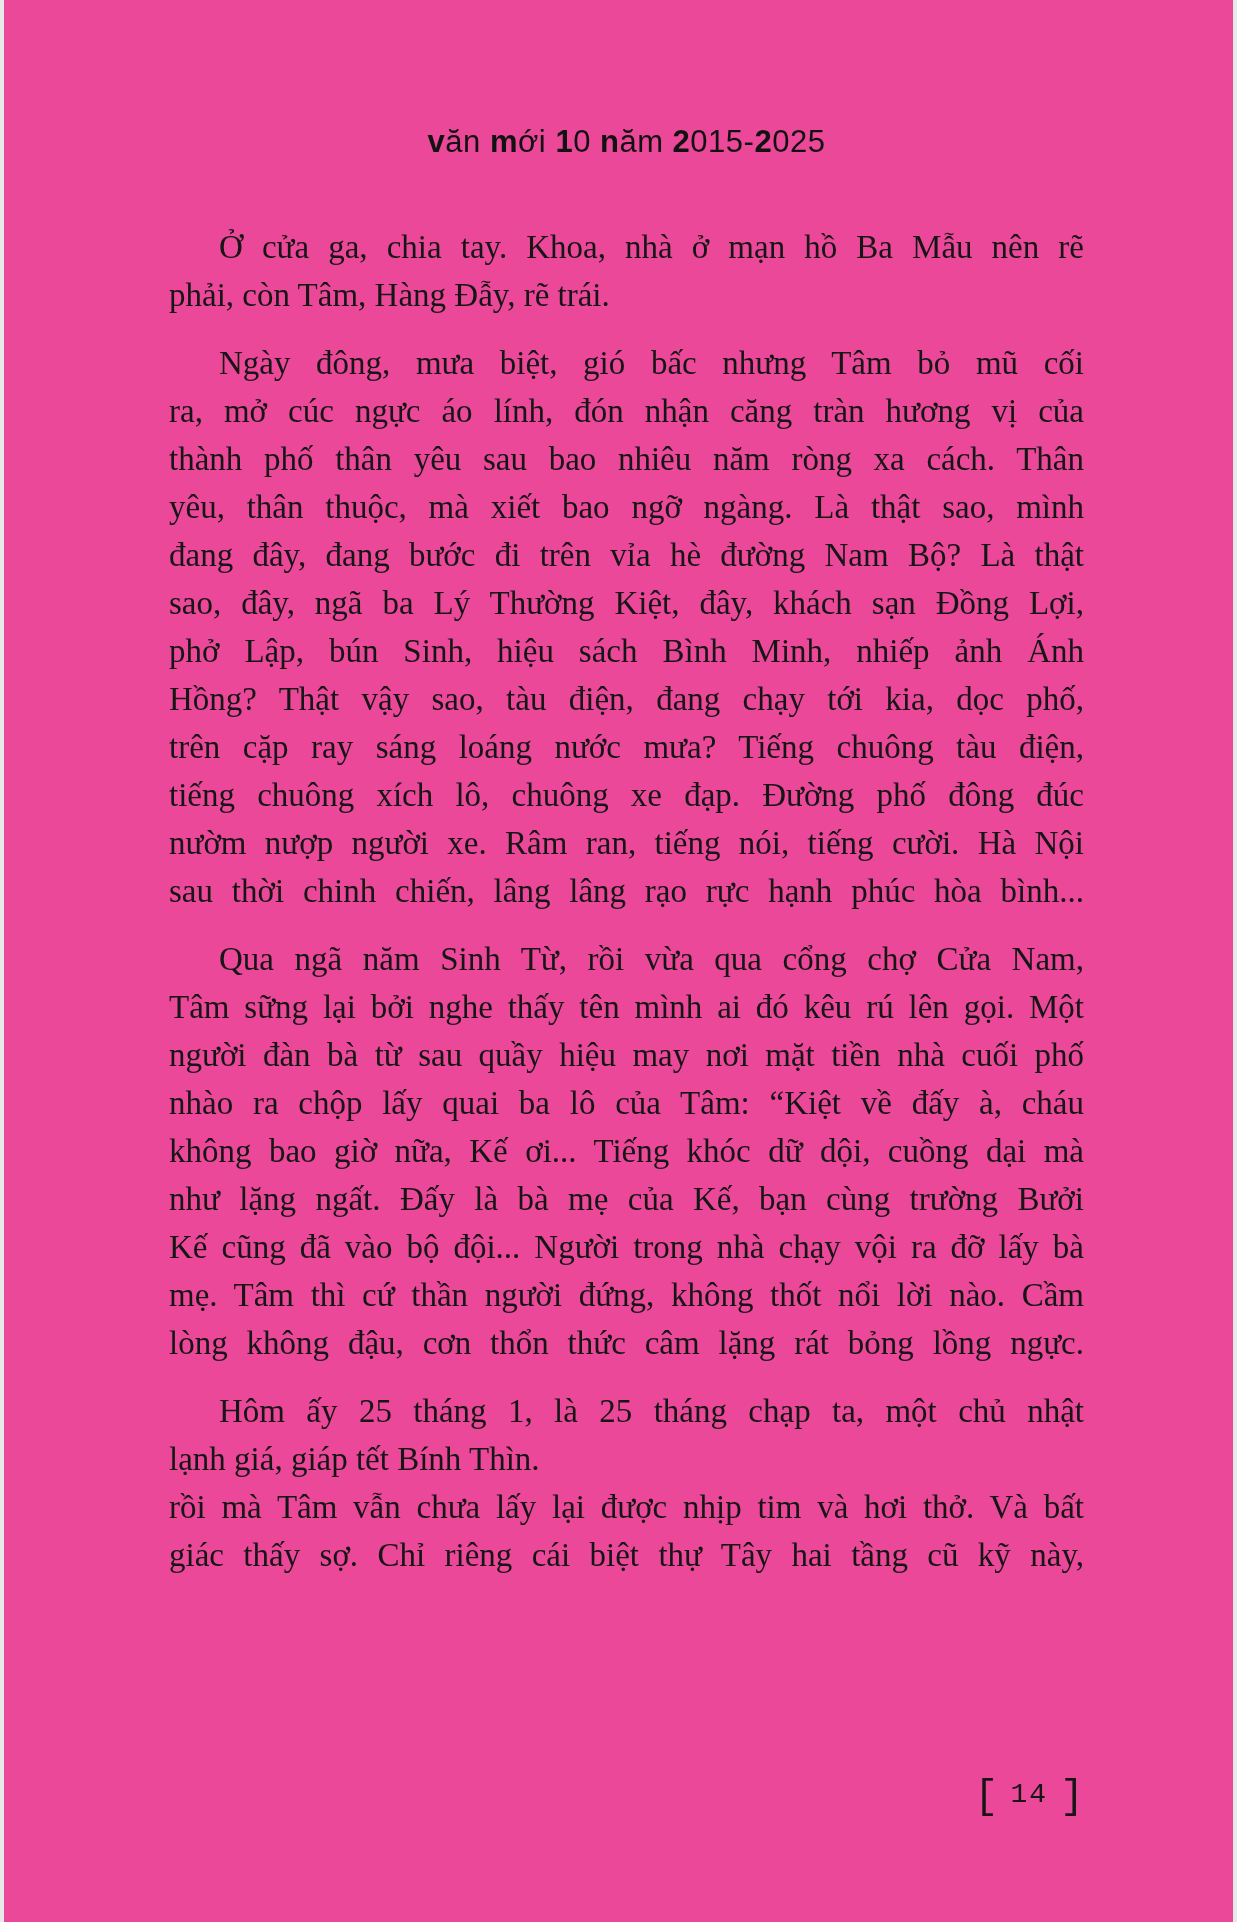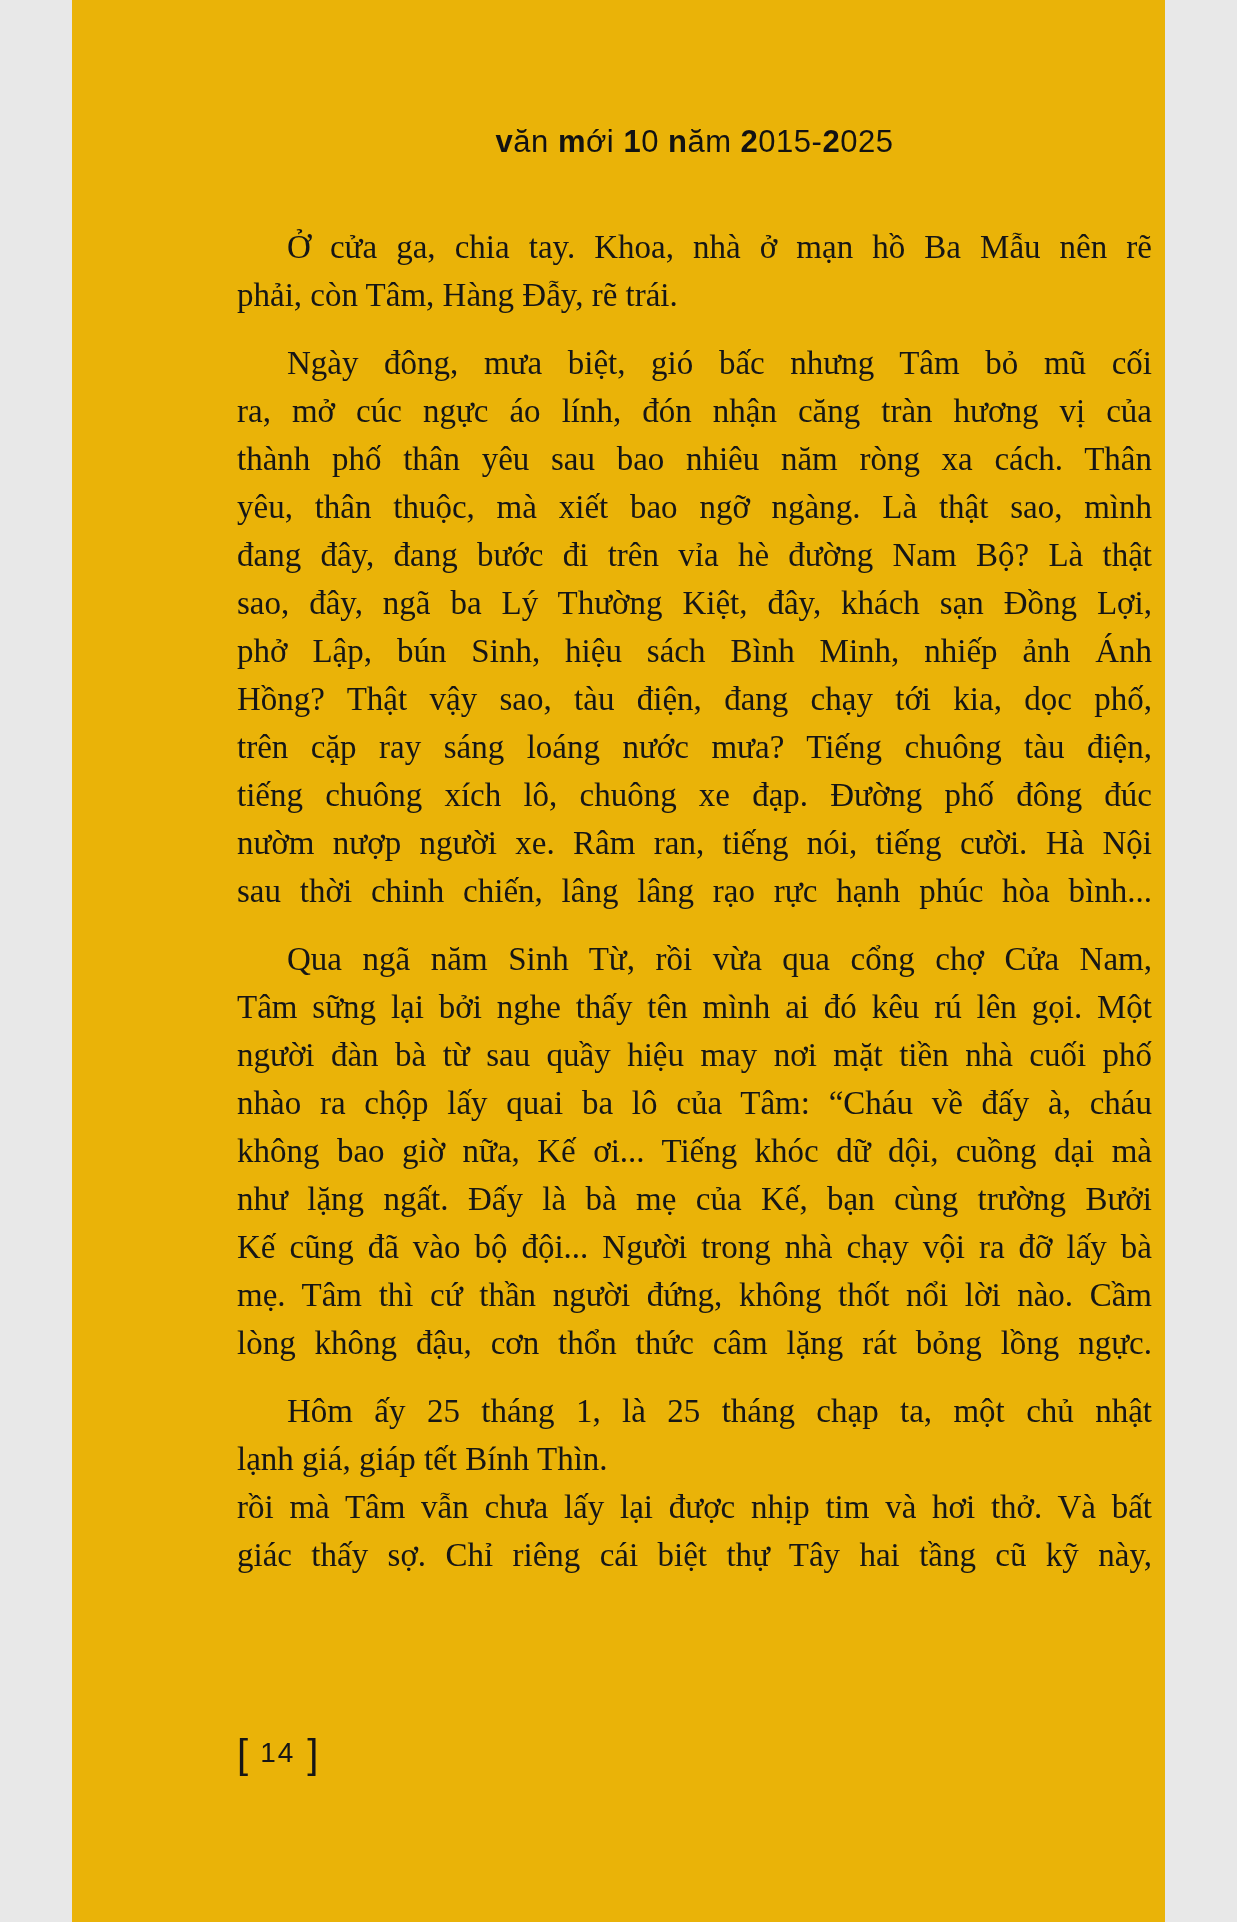--- a/index.html
+++ b/index.html
@@ -2,24 +2,24 @@
 <html><head>
 <meta charset="utf-8">
 <style>
   html, body {
     margin: 0;
     padding: 0;
     background: #e8e8e8;
   }
   .page {
     position: relative;
-    width: 1093px;
+    width: 1229px;
     height: 1922px;
     margin: 0 auto;
-    background: #eab308;
+    background: #ec4899;
     color: #161616;
     overflow: hidden;
   }
   
   .running-head {
     position: absolute;
     top: 124px;
     left: 165px;
     width: 915px;
     text-align: center;
@@ -49,25 +49,25 @@
     text-align: justify;
     text-align-last: justify;
     white-space: normal;
     overflow: visible;
   }
   .line.first { text-indent: 50px; margin-top: 20px; }
   .line.no-stretch { text-align-last: left; }
   
   .folio {
     position: absolute;
-    top: 1732px;
+    top: 1775px;
     left: 165px;
     width: 915px;
-    text-align: left;
-    font-family: Liberation Sans, sans-serif;
+    text-align: right;
+    font-family: Liberation Mono, monospace;
     color: #161616;
   }
   .folio .bracket {
     font-size: 40px;
     font-weight: 400;
     vertical-align: -4px;
   }
   .folio .num {
     font-size: 28px;
     letter-spacing: 2px;
@@ -98,21 +98,21 @@
         <div class="line">Hồng? Thật vậy sao, tàu điện, đang chạy tới kia, dọc phố,</div>
         <div class="line">trên cặp ray sáng loáng nước mưa? Tiếng chuông tàu điện,</div>
         <div class="line">tiếng chuông xích lô, chuông xe đạp. Đường phố đông đúc</div>
         <div class="line">nườm nượp người xe. Râm ran, tiếng nói, tiếng cười. Hà Nội</div>
         <div class="line">sau thời chinh chiến, lâng lâng rạo rực hạnh phúc hòa bình...</div>
       </div>
       <div class="paragraph">
         <div class="line first">Qua ngã năm Sinh Từ, rồi vừa qua cổng chợ Cửa Nam,</div>
         <div class="line">Tâm sững lại bởi nghe thấy tên mình ai đó kêu rú lên gọi. Một</div>
         <div class="line">người đàn bà từ sau quầy hiệu may nơi mặt tiền nhà cuối phố</div>
-        <div class="line">nhào ra chộp lấy quai ba lô của Tâm: “Cháu về đấy à, cháu</div>
+        <div class="line">nhào ra chộp lấy quai ba lô của Tâm: “Kiệt về đấy à, cháu</div>
         <div class="line">không bao giờ nữa, Kế ơi... Tiếng khóc dữ dội, cuồng dại mà</div>
         <div class="line">như lặng ngất. Đấy là bà mẹ của Kế, bạn cùng trường Bưởi</div>
         <div class="line">Kế cũng đã vào bộ đội... Người trong nhà chạy vội ra đỡ lấy bà</div>
         <div class="line">mẹ. Tâm thì cứ thần người đứng, không thốt nổi lời nào. Cầm</div>
         <div class="line">lòng không đậu, cơn thổn thức câm lặng rát bỏng lồng ngực.</div>
       </div>
       <div class="paragraph">
         <div class="line first">Hôm ấy 25 tháng 1, là 25 tháng chạp ta, một chủ nhật</div>
         <div class="line no-stretch">lạnh giá, giáp tết Bính Thìn.</div>
       </div>

